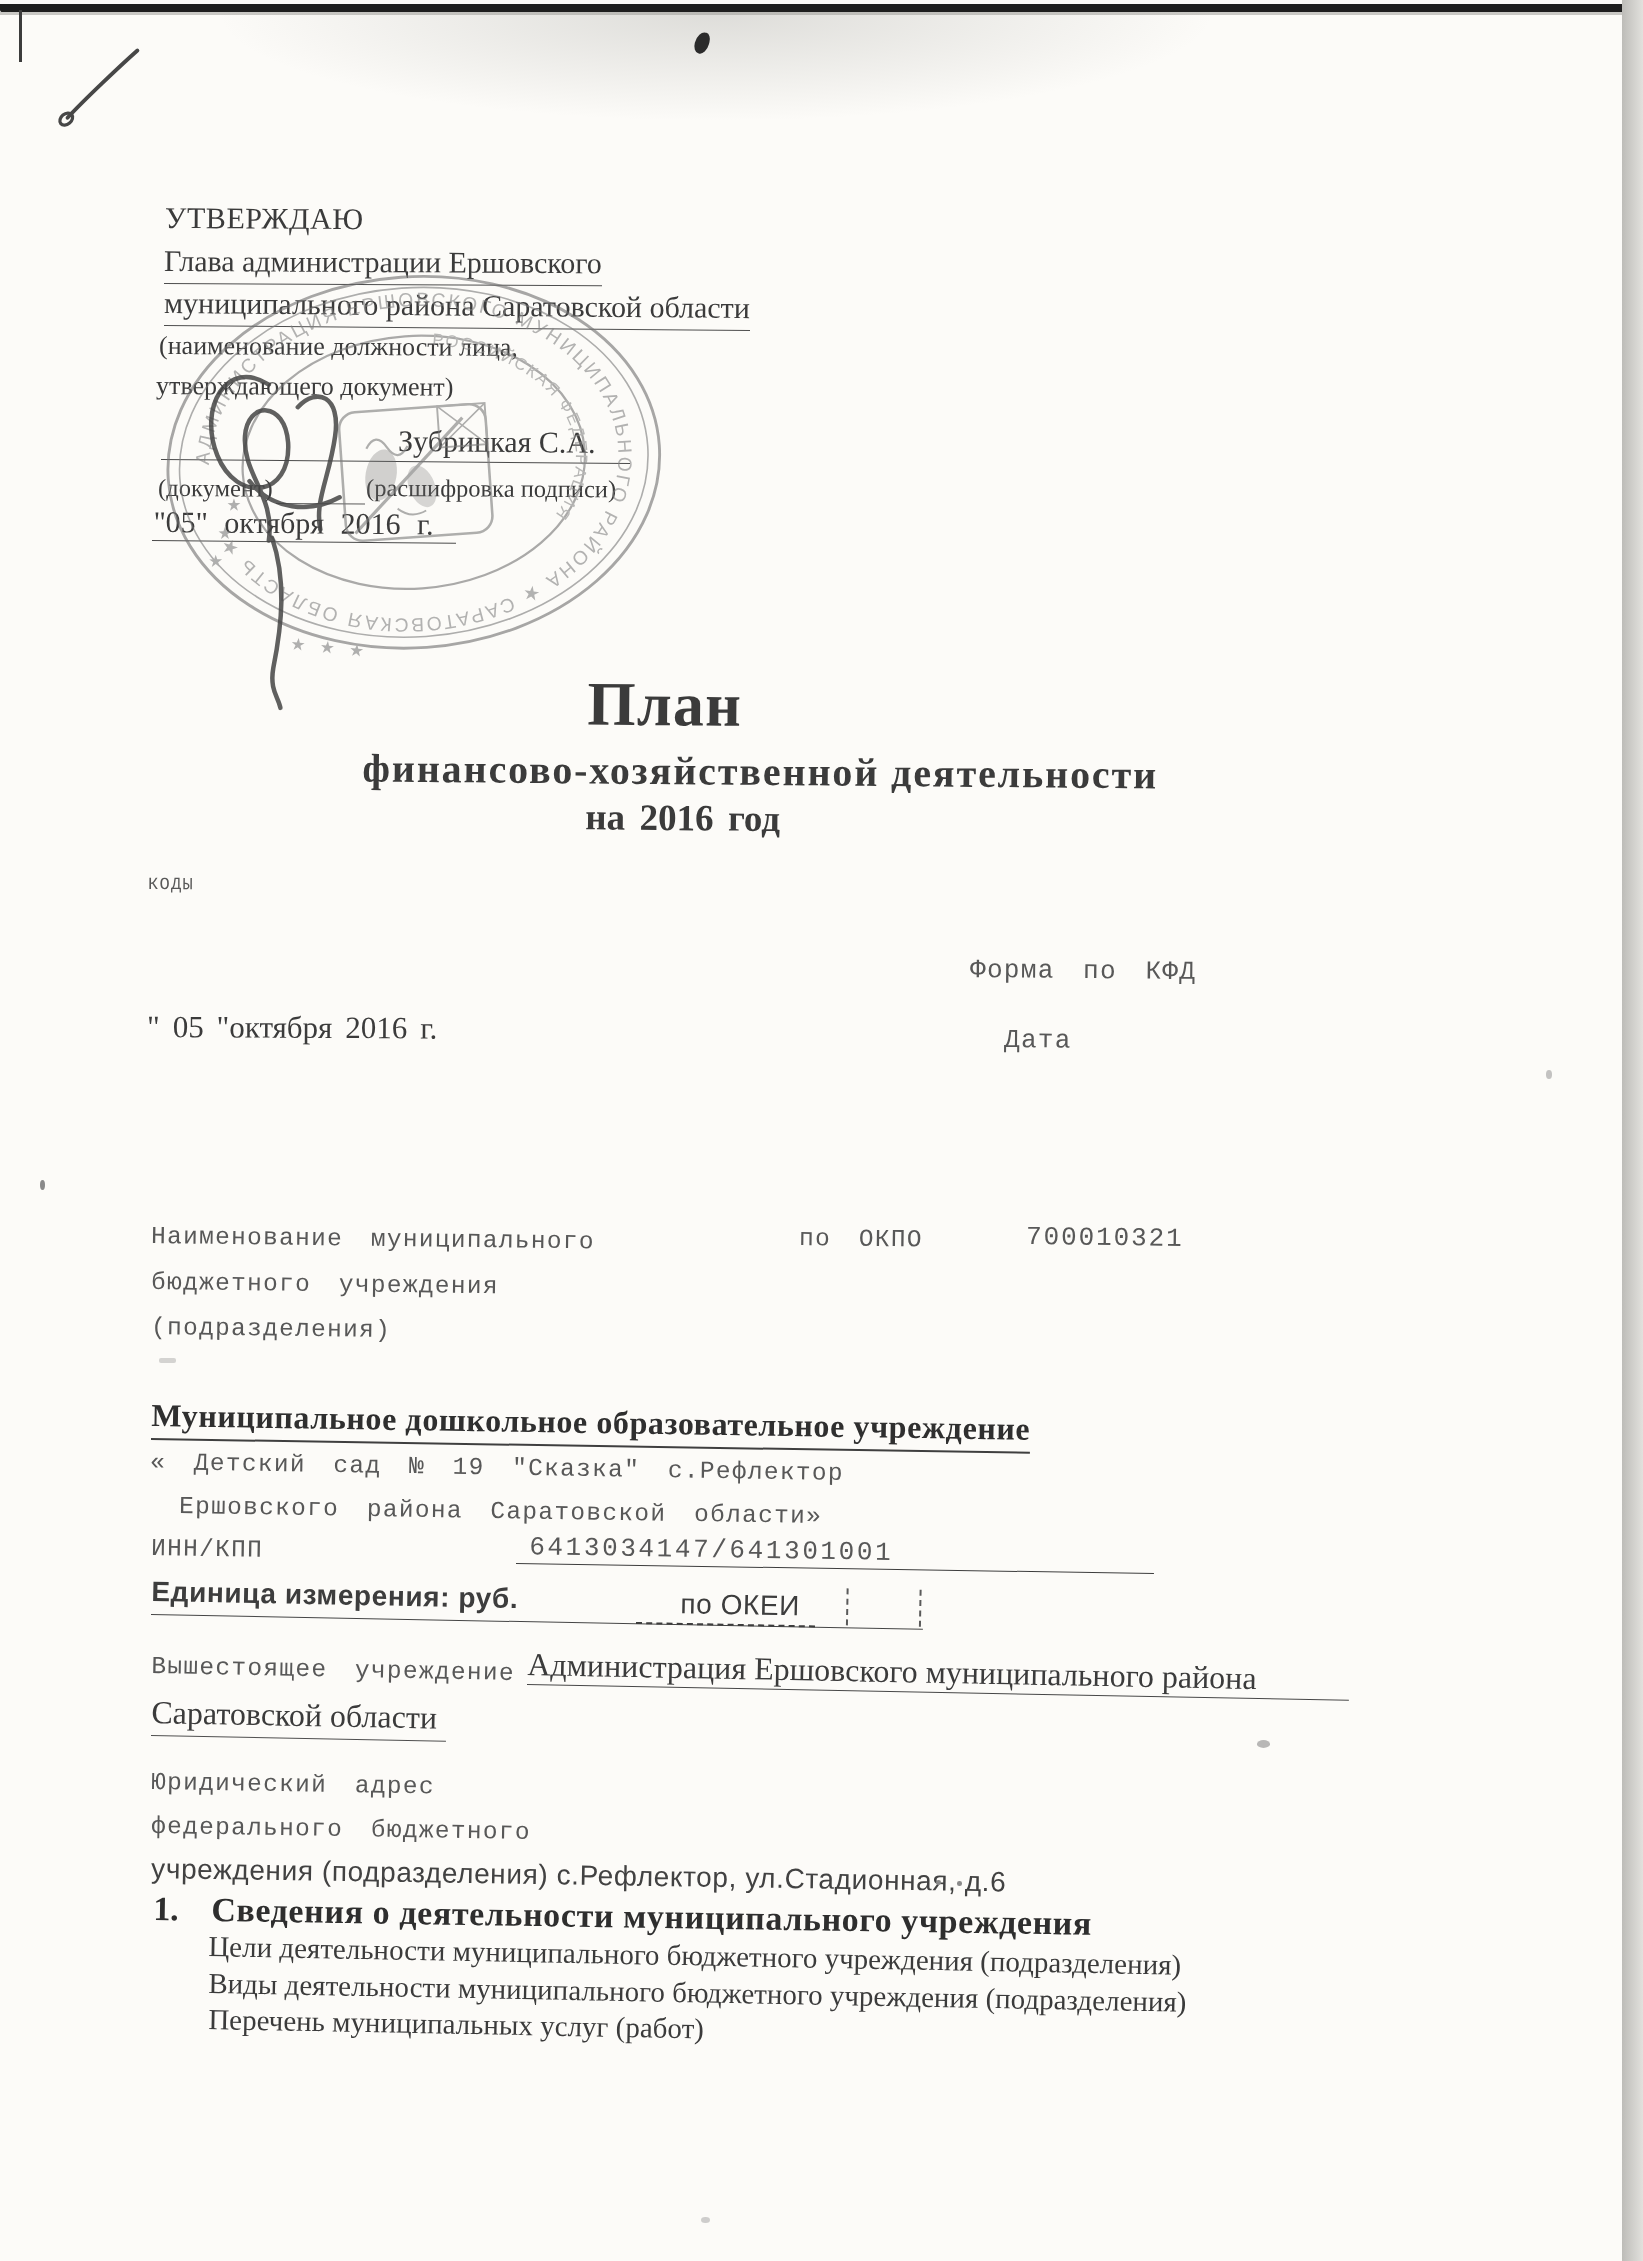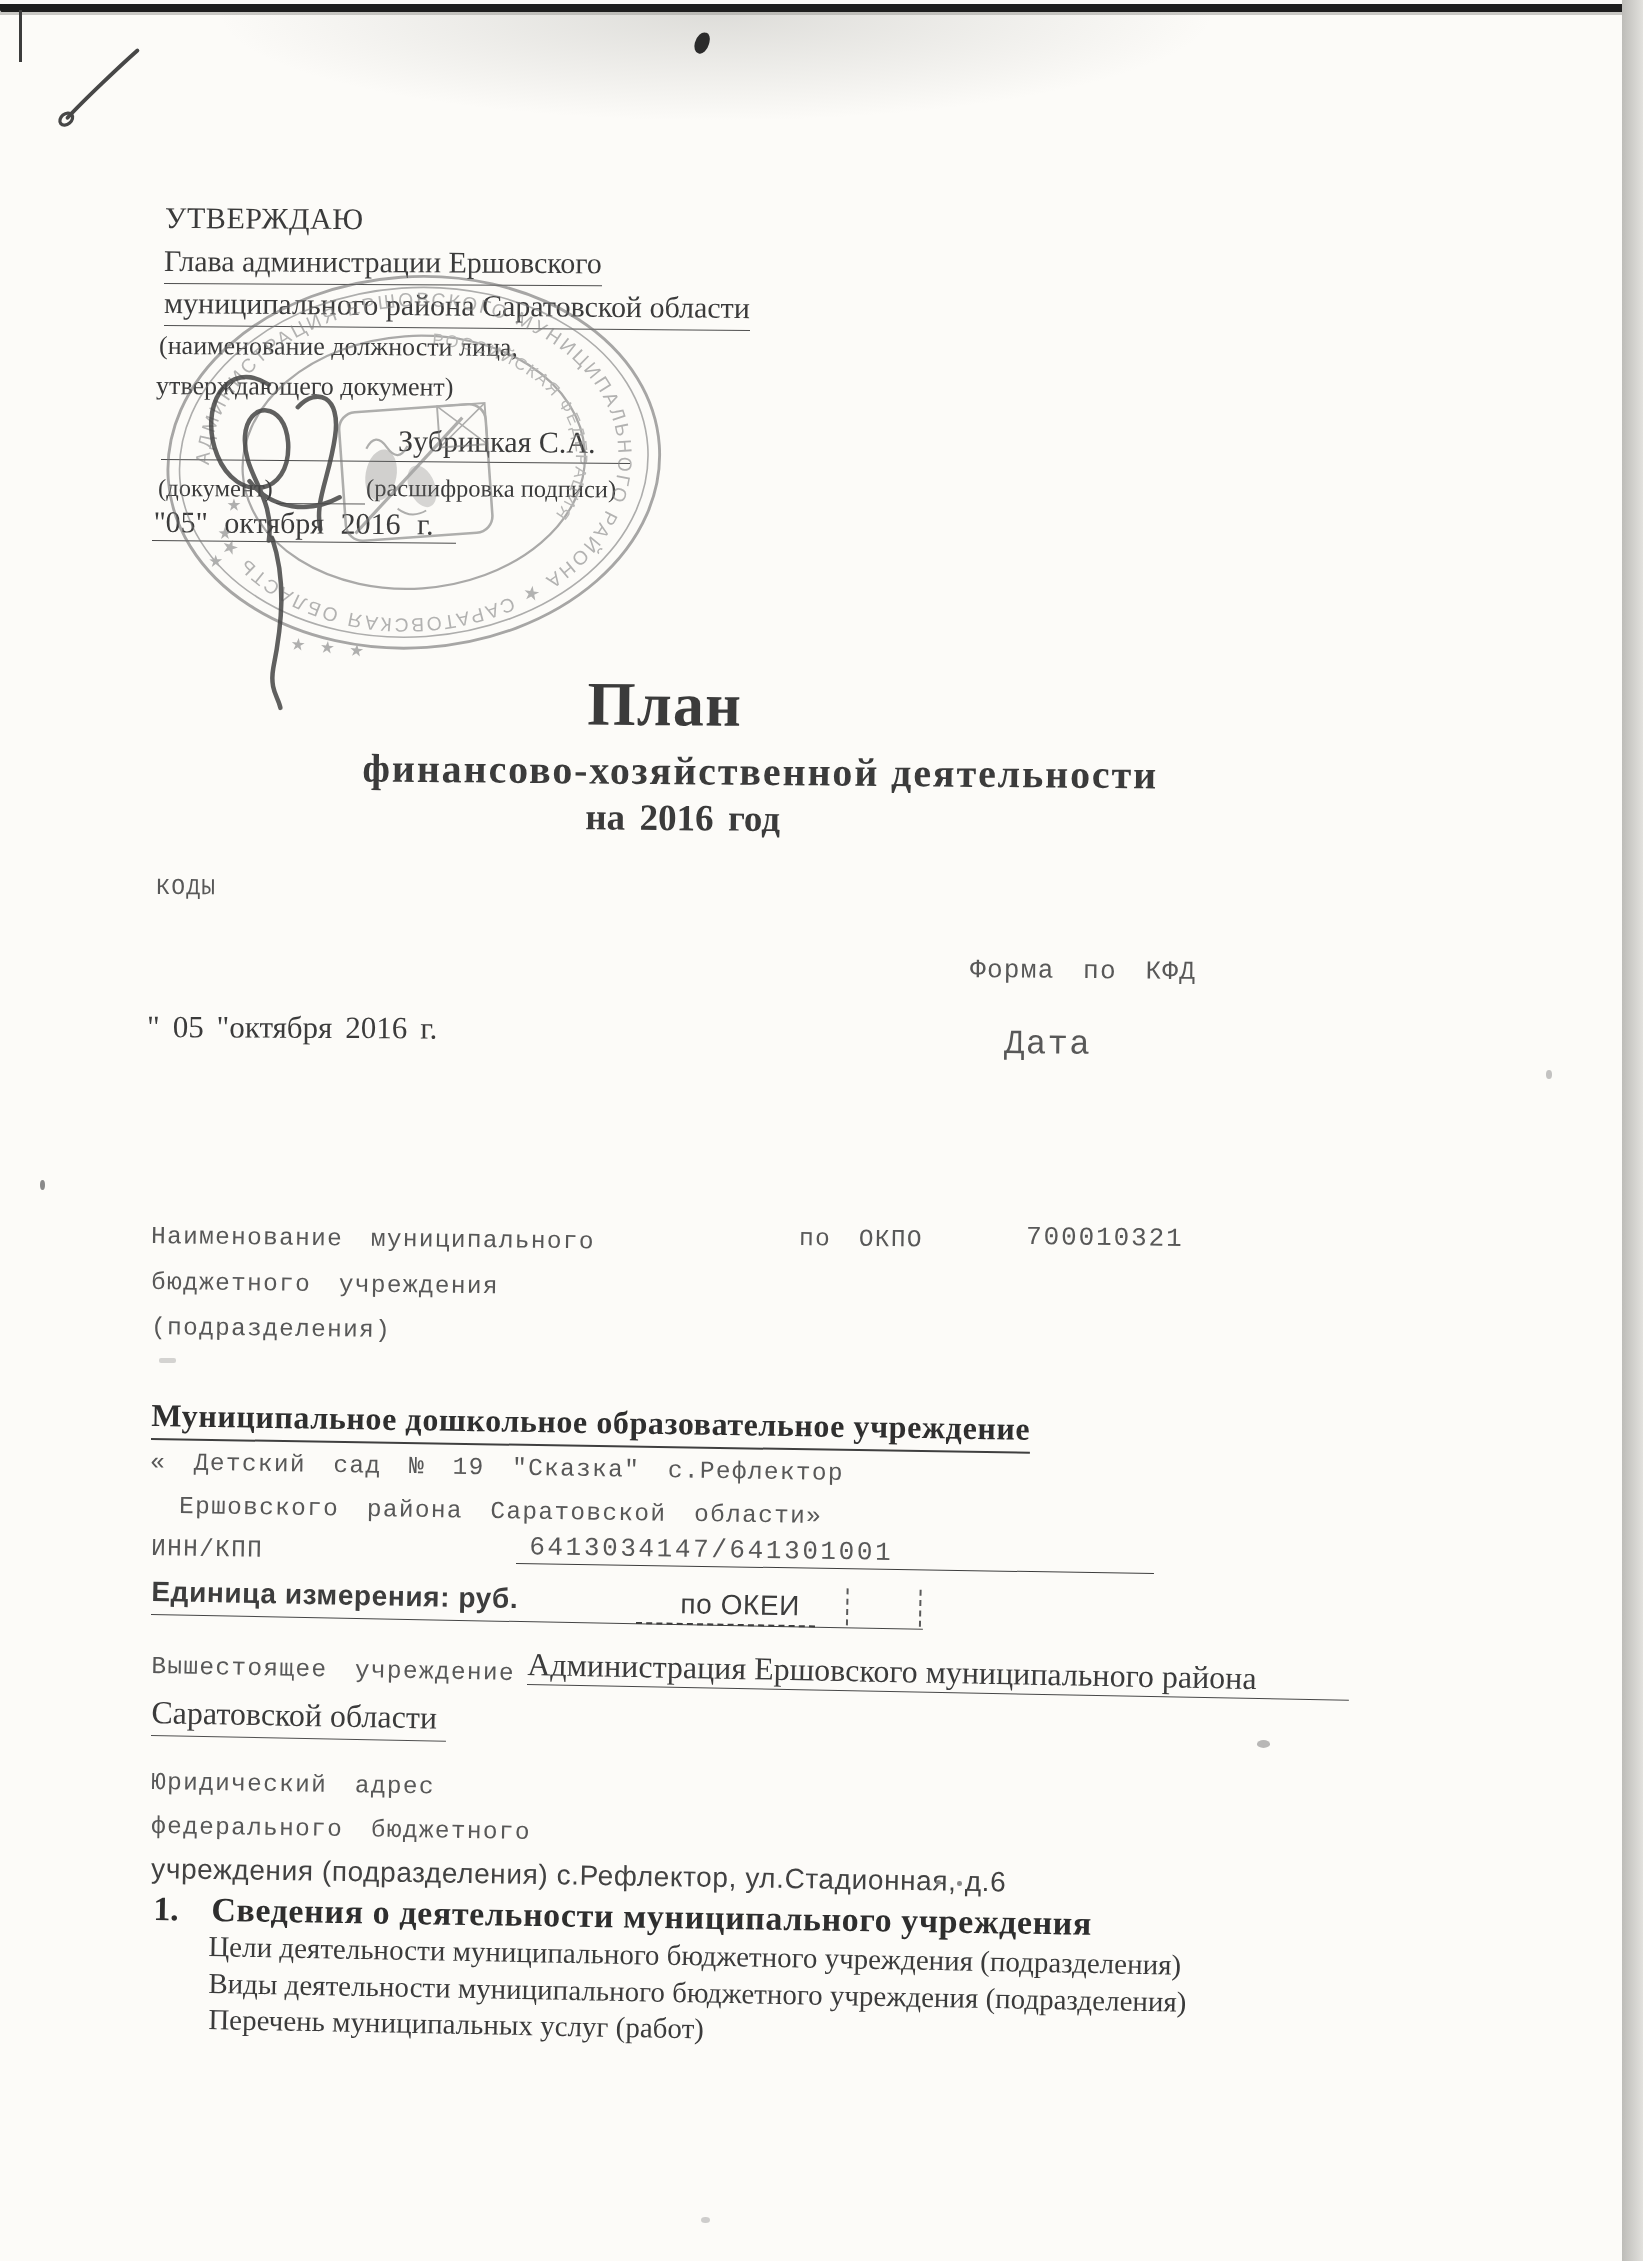--- a/index.html
+++ b/index.html
@@ -109,24 +109,24 @@
       <path d="M 170,95 C 200,63 237,78 228,140 C 219,205 196,240 205,285"></path>
       <path d="M 130,298 C 152,362 146,430 132,500 C 126,535 140,545 143,562"></path>
       <path d="M 95,210 C 130,255 190,260 235,235"></path>
     </g>
   </svg>
 
   <div class="abs serif b t05" style="left:413px;top:667px;width:503px;font-size:62px;text-align:center;letter-spacing:1.3px;">План</div>
   <div class="abs serif b t05" style="left:193px;top:743px;width:1134px;font-size:40px;text-align:center;letter-spacing:1.9px;">финансово-хозяйственной деятельности</div>
   <div class="abs serif b t05" style="left:431px;top:794px;width:503px;font-size:37px;text-align:center;word-spacing:5.2px;">на 2016 год</div>
 
-  <div class="abs mono t03" style="left:156px;top:875px;font-size:23px;">КОДЫ</div>
+  <div class="abs mono t03" style="left:148px;top:875px;font-size:17px;">КОДЫ</div>
   <div class="abs mono t05" style="left:970px;top:955px;font-size:26px;">Форма по КФД</div>
   <div class="abs serif t03" style="left:147px;top:1009px;font-size:31px;word-spacing:5.2px;">" 05 "октября 2016  г.</div>
-  <div class="abs mono t05" style="left:1004px;top:1025px;font-size:34px;">Дата</div>
+  <div class="abs mono t05" style="left:1004px;top:1025px;font-size:26px;">Дата</div>
 
   <div class="abs mono t07" style="left:151px;top:1223px;font-size:24.5px;">Наименование муниципального</div>
   <div class="abs mono t07" style="left:799px;top:1225px;font-size:24.5px;">по ОКПО</div>
   <div class="abs mono t07" style="left:1026px;top:1222px;font-size:26px;letter-spacing:1.9px;">700010321</div>
   <div class="abs mono t07" style="left:151px;top:1269px;font-size:24.5px;">бюджетного учреждения</div>
   <div class="abs mono t07" style="left:151px;top:1314px;font-size:24.5px;">(подразделения)</div>
 
   <div class="abs serif b t09" style="left:151px;top:1397px;font-size:32px;color:#2f2f2f;border-bottom:2.6px solid #3f3f3f;padding-bottom:3.9px;letter-spacing:0.6px;">Муниципальное дошкольное образовательное учреждение</div>
   <div class="abs mono t09" style="left:150px;top:1449px;font-size:24.5px;">« Детский сад № 19 "Сказка" с.Рефлектор</div>
   <div class="abs mono t09" style="left:179px;top:1493px;font-size:24.5px;">Ершовского района Саратовской области»</div>

